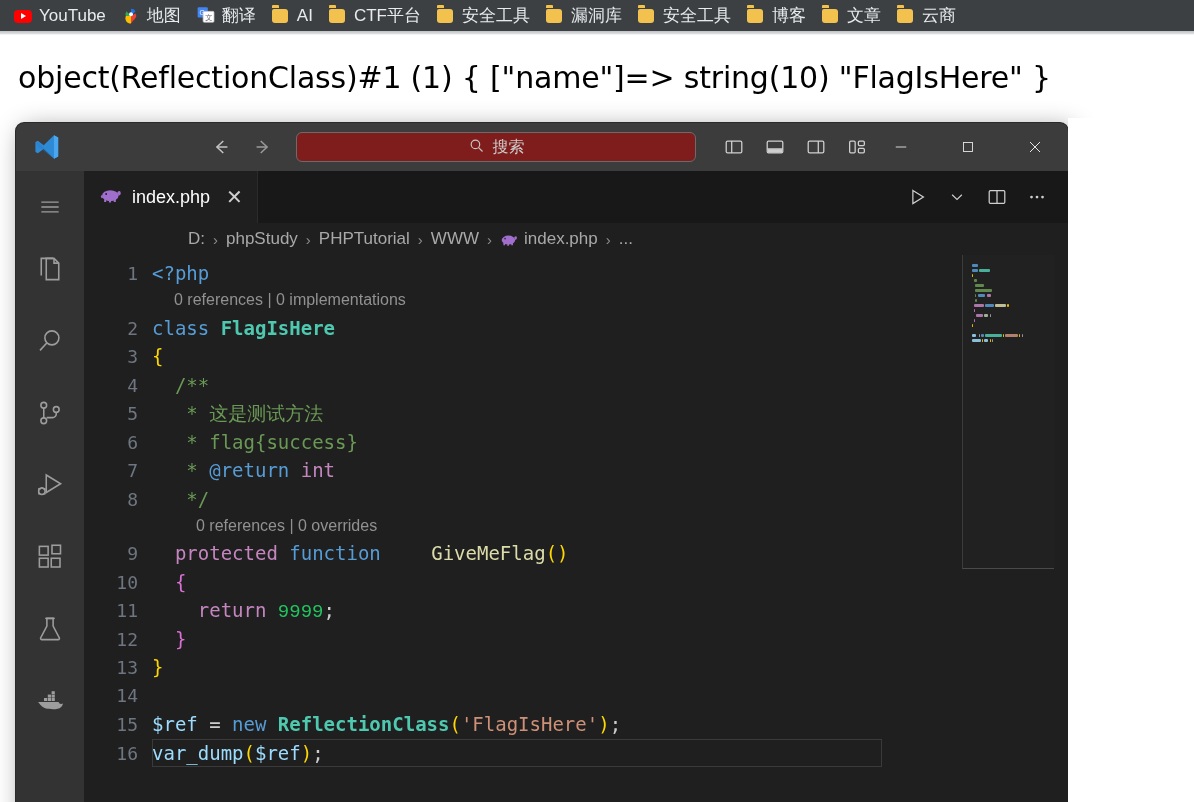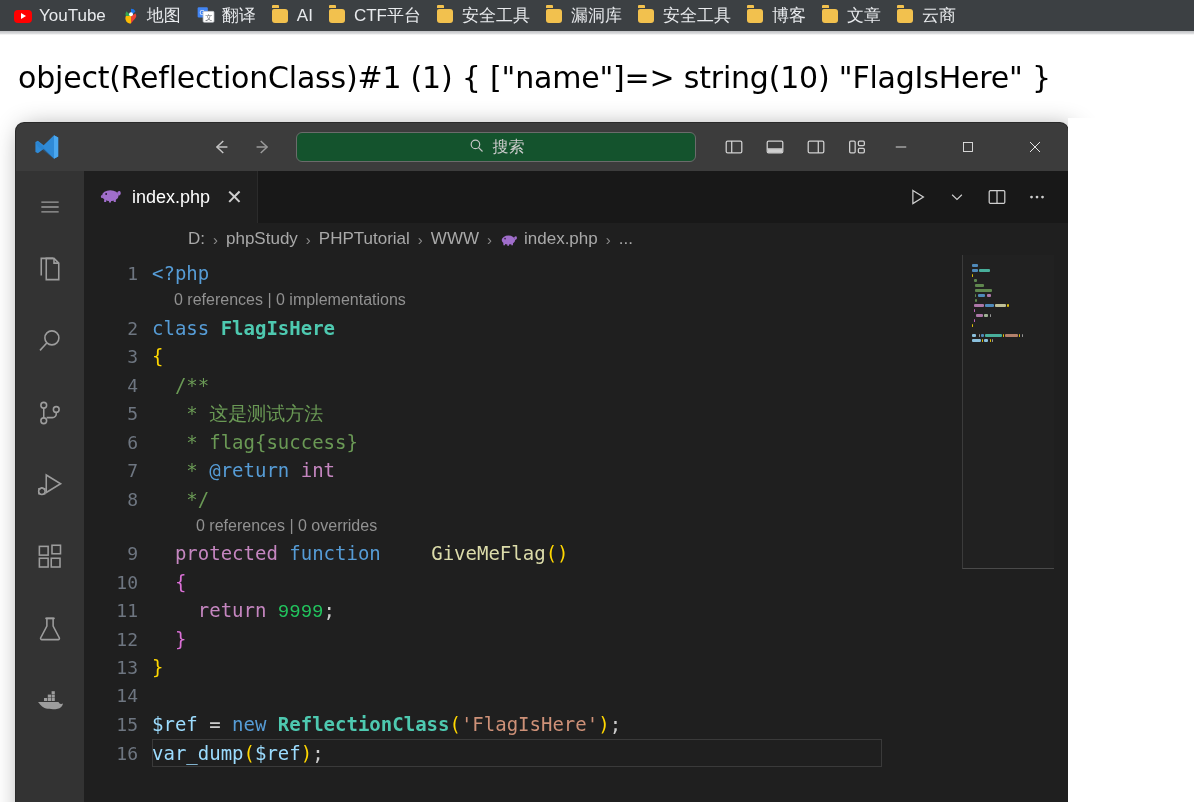--- a/index.html
+++ b/index.html
@@ -91,21 +91,21 @@
     display: flex; align-items: center;
   }
   .tb-logo { width: 60px; display: flex; align-items: center; justify-content: center; }
   .tb-nav { display: flex; align-items: center; gap: 12px; margin-left: 130px; }
   .tb-nav .navbtn {
     width: 30px; height: 30px; display: flex; align-items: center; justify-content: center;
     color: #bdbdbd; border-radius: 5px;
   }
   .tb-search {
     width: 400px; height: 30px; margin-left: 18px;
-    background: #14532d;
+    background: #7f1d1d;
     border: 1px solid #6b6b6b; border-radius: 6px;
     display: flex; align-items: center; justify-content: center; gap: 8px;
     color: #cccccc; font-size: 16px;
   }
   .tb-layout { display: flex; align-items: center; gap: 13px; margin-left: 24px; }
   .tb-layout .lbtn { width: 28px; height: 28px; display:flex; align-items:center; justify-content:center; color:#cfcfcf; }
   .tb-winctl { position: absolute; right: 0; top: 0; height: 48px; display: flex; }
   .tb-winctl .wbtn { width: 67px; height: 48px; display: flex; align-items: center; justify-content: center; color: #e6e6e6; }
 
   

